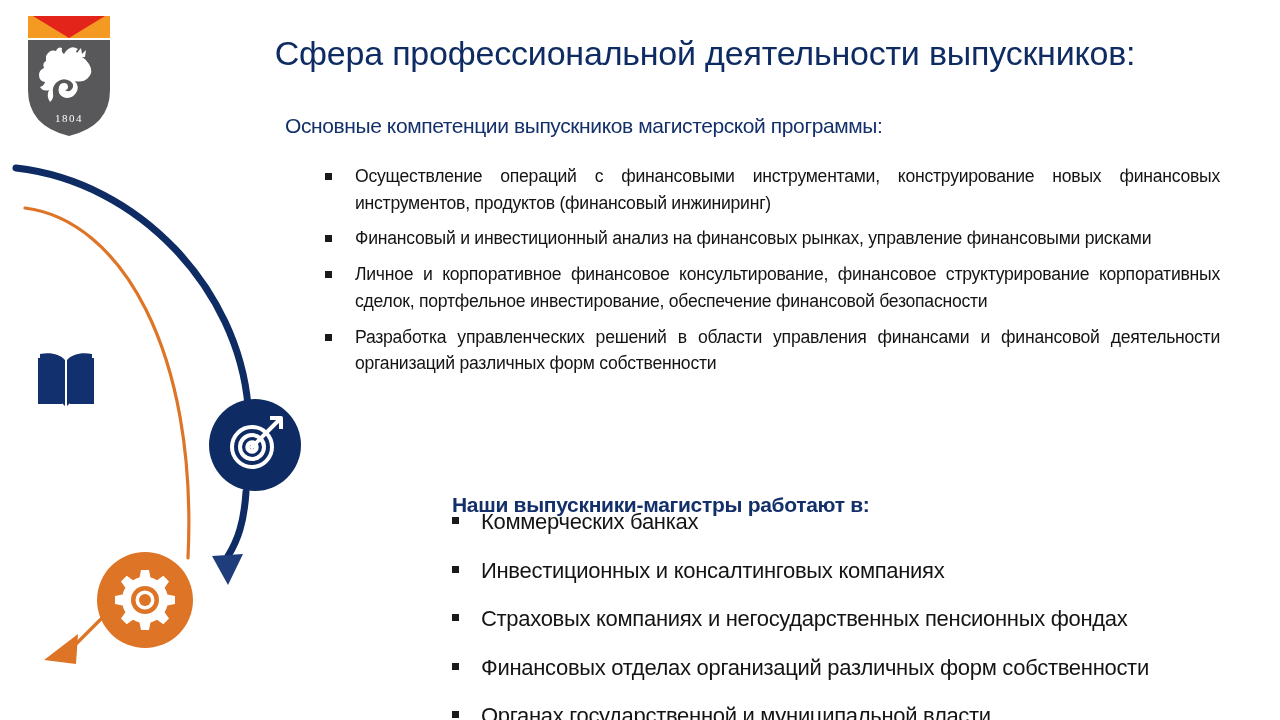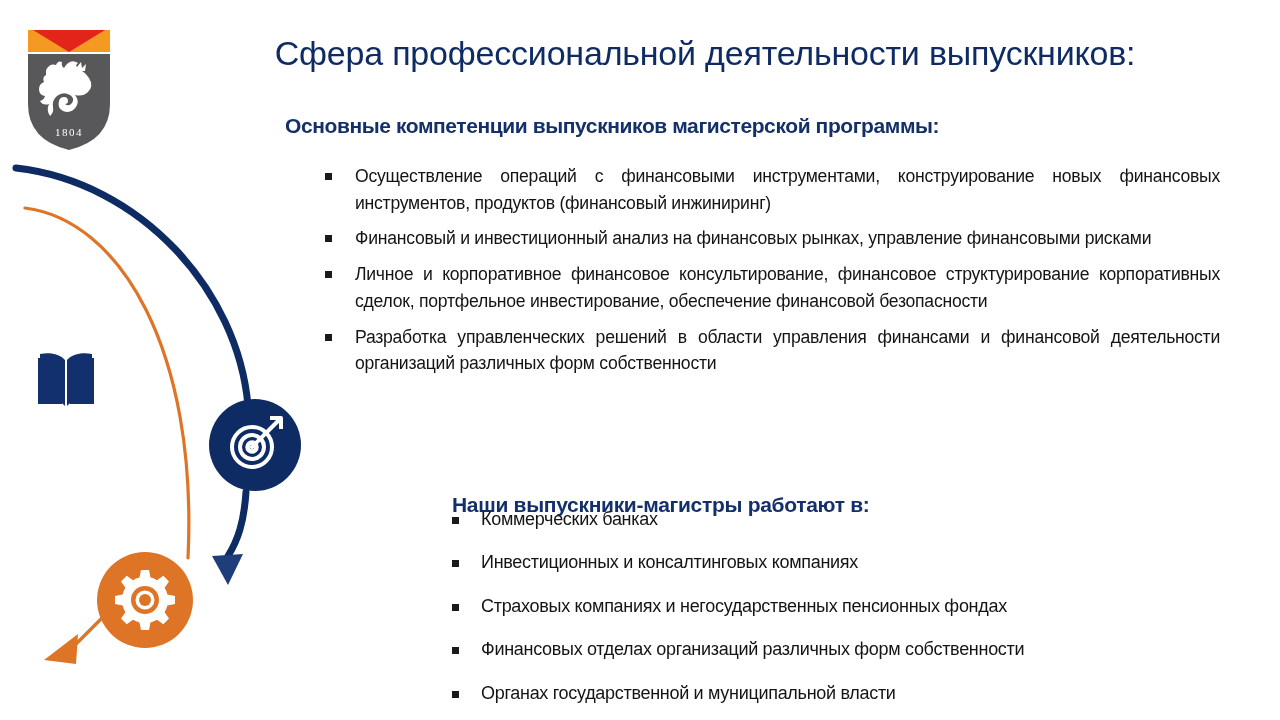--- a/index.html
+++ b/index.html
@@ -19,21 +19,21 @@
     width: 1280px;
     height: 720px;
     background: #ffffff;
     overflow: hidden;
   }
 
   
   .logo {
     position: absolute;
     left: 14px;
-    top: 22px;
+    top: 8px;
     width: 110px;
     height: 130px;
   }
   .logo svg { display: block; }
 
   
   .decor {
     position: absolute;
     left: 0;
     top: 140px;
@@ -56,21 +56,21 @@
     line-height: 1.15;
   }
 
   
   .subtitle-1 {
     position: absolute;
     left: 285px;
     top: 114px;
     color: #14306B;
     font-size: 21px;
-    font-weight: bold;
+    font-weight: normal;
     letter-spacing: -0.4px;
     white-space: nowrap;
     text-align: center;
   }
 
   
   .list-1 {
     position: absolute;
     left: 325px;
     top: 163px;
@@ -127,21 +127,21 @@
   .list-2 .bullet {
     width: 7px;
     height: 7px;
     background: #1a1a1a;
     flex: 0 0 7px;
     margin-top: 9px;
     margin-right: 22px;
   }
   .list-2 .txt {
     color: #141414;
-    font-size: 18px;
+    font-size: 22px;
     line-height: 1.3;
     letter-spacing: -0.3px;
     white-space: nowrap;
   }
 </style>
 </head>
 <body>
 
 <div class="slide">
 

